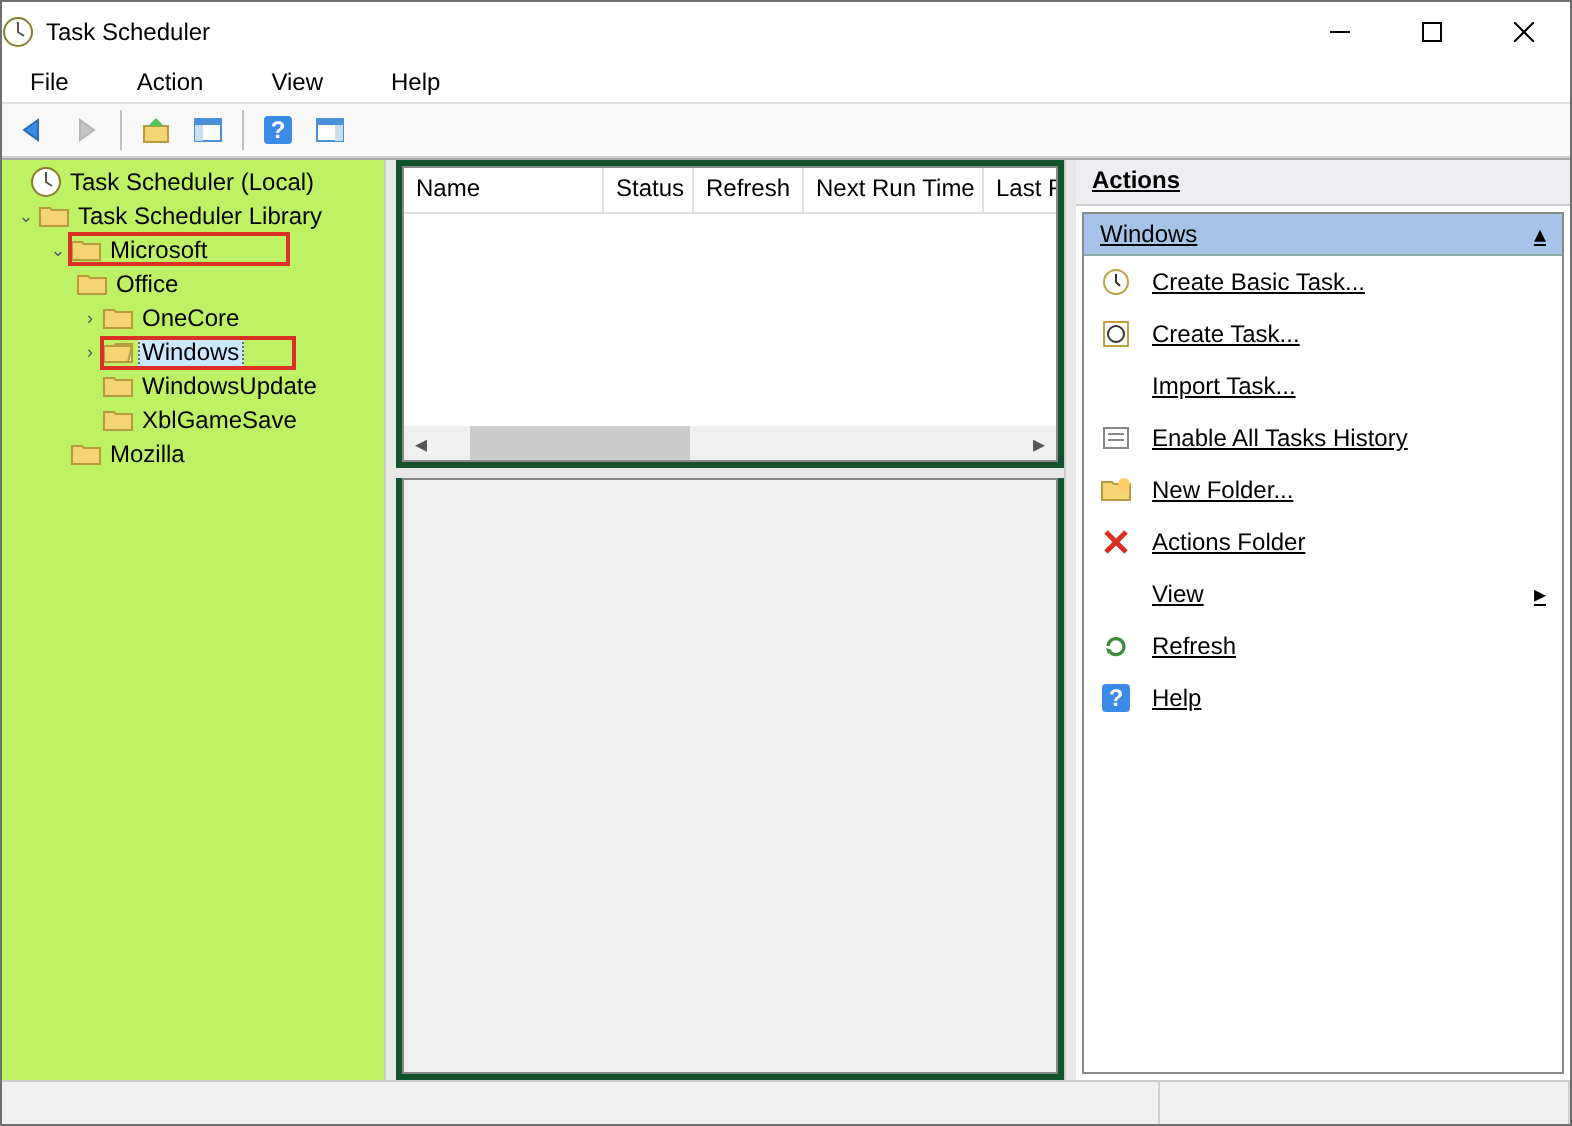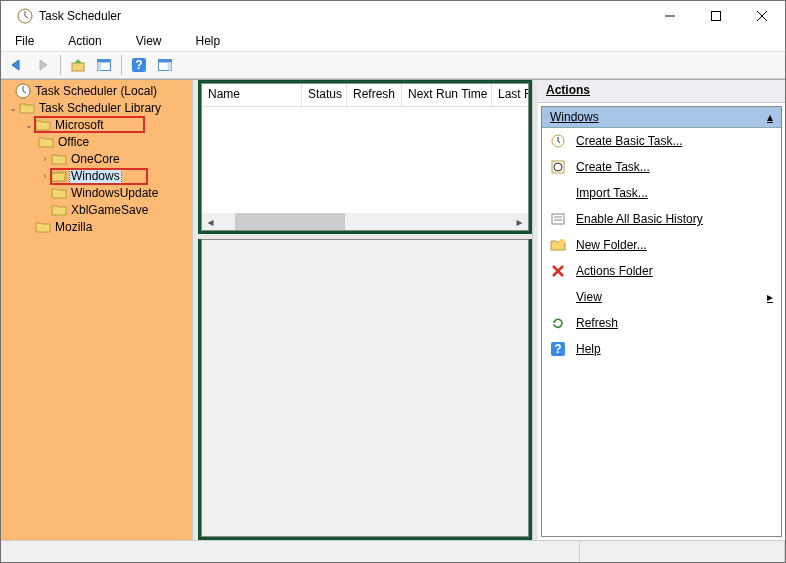--- a/index.html
+++ b/index.html
@@ -1,38 +1,38 @@
 <!DOCTYPE html>
 <html><head>
 <meta charset="utf-8">
 <style>
 * { box-sizing: border-box; margin: 0; padding: 0; font-family: "Segoe UI", Tahoma, sans-serif; font-size: 12px; }
 body { background: #fff; width: 786px; height: 563px; overflow: hidden; }
 .window { width: 786px; height: 563px; border: 1px solid #707070; display: flex; flex-direction: column; background: #fff; }
 
 
-.titlebar { height: 30px; display: flex; align-items: center; padding-left: 16px; }
+.titlebar { height: 30px; display: flex; align-items: center; padding-left: 0; }
 .titlebar .app-icon { width: 16px; height: 16px; margin-right: 6px; display: flex; align-items: center; justify-content: center; }
 .titlebar .title { flex: 1; color: #000; }
 .win-controls { display: flex; }
 .win-btn { width: 46px; height: 30px; display: flex; align-items: center; justify-content: center; }
 
 
 .menubar { height: 20px; display: flex; padding-left: 6px; gap: 18px; align-items: center; text-align: center; }
 .menubar .menu-item { padding: 1px 8px; cursor: default; }
 
 
 .toolbar { height: 28px; border-top: 1px solid #e0e0e0; border-bottom: 1px solid #d0d0d0; display: flex; align-items: center; padding: 2px 4px; gap: 2px; background: #f8f8f8; }
 .tool-btn { width: 24px; height: 24px; display: flex; align-items: center; justify-content: center; border: 1px solid transparent; }
 .tool-sep { width: 1px; height: 20px; background: #c0c0c0; margin: 0 3px; }
 
 
 .main { flex: 1; display: flex; border-top: 1px solid #aaa; min-height: 0; }
 
-.tree-pane { width: 192px; border-right: 1px solid #ccc; background: #fdba74; overflow: hidden; padding: 2px 0; }
+.tree-pane { width: 192px; border-right: 1px solid #ccc; background: #bef264; overflow: hidden; padding: 2px 0; }
 .tree-node { display: flex; align-items: center; height: 17px; white-space: nowrap; cursor: default; }
 .tree-node .expander { width: 12px; display: inline-flex; justify-content: center; color: #555; font-size: 9px; }
 .tree-node .ticon { width: 16px; height: 16px; display: inline-flex; align-items: center; justify-content: center; margin-right: 2px; }
 .tree-node .label { padding: 0 2px; }
 .tree-node.selected .label { background: #cce8ff; border: 1px dotted #666; padding: 0 1px; }
 .hl-red { border: 2px solid #d93025; position: absolute; pointer-events: none; }
 
 .center-pane { flex: 1; display: flex; flex-direction: column; background: #14532d; border-right: 1px solid #ccc; min-width: 0; }
 .splitter-h { width: 5px; background: #e8e8e8; cursor: col-resize; }
 .splitter-v { height: 5px; background: #e8e8e8; cursor: row-resize; }
@@ -295,21 +295,21 @@
           <span>Import Task...</span>
         </div>
         <div class="action-item">
           <span class="aicon">
               <svg width="16" height="16">
                 <rect x="2" y="3" width="12" height="10" fill="#fff" stroke="#888"></rect>
                 <line x1="4" y1="6" x2="12" y2="6" stroke="#888"></line>
                 <line x1="4" y1="9" x2="12" y2="9" stroke="#888"></line>
               </svg>
             </span>
-          <span>Enable All Basic History</span>
+          <span>Enable All Tasks History</span>
         </div>
         <div class="action-item">
           <span class="aicon">
               <svg class="folder-svg" viewBox="0 0 16 14">
                 <path d="M1 3h5l1 1h8v8H1z" fill="#f5d472" stroke="#b89a3e"></path>
                 <circle cx="12" cy="4" r="3" fill="#fc6"></circle>
               </svg>
             </span>
           <span>New Folder...</span>
         </div>

